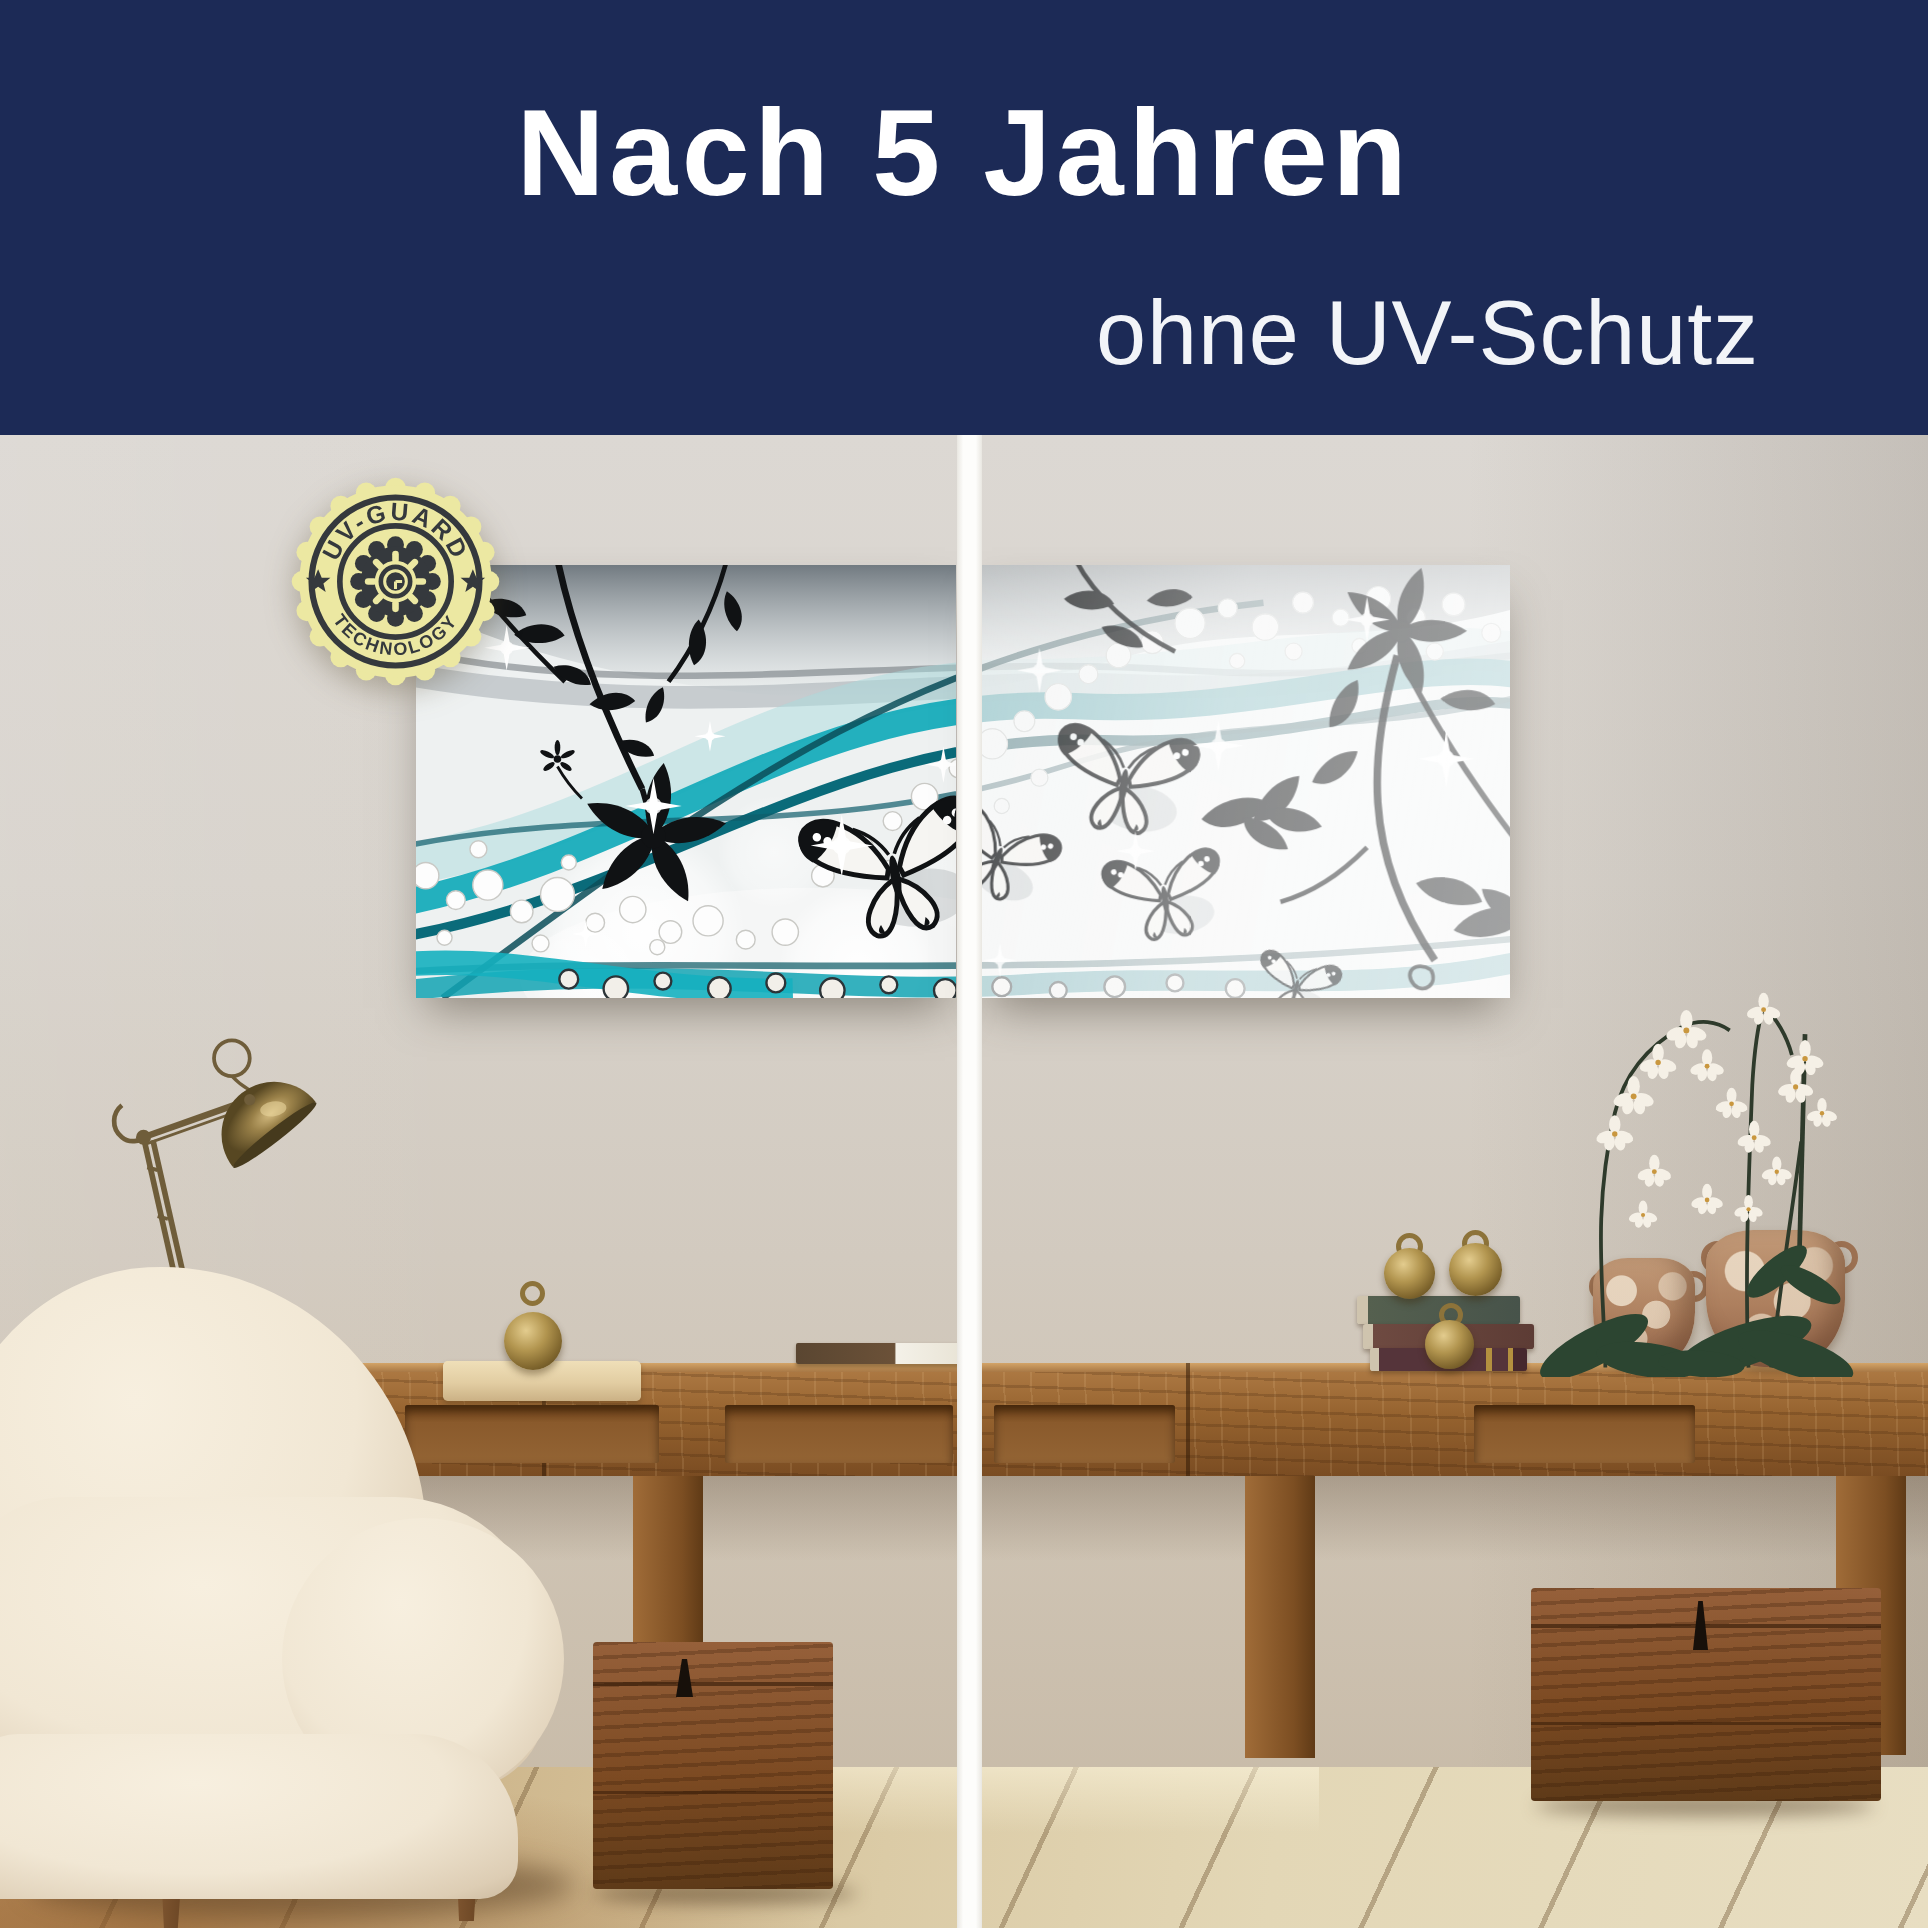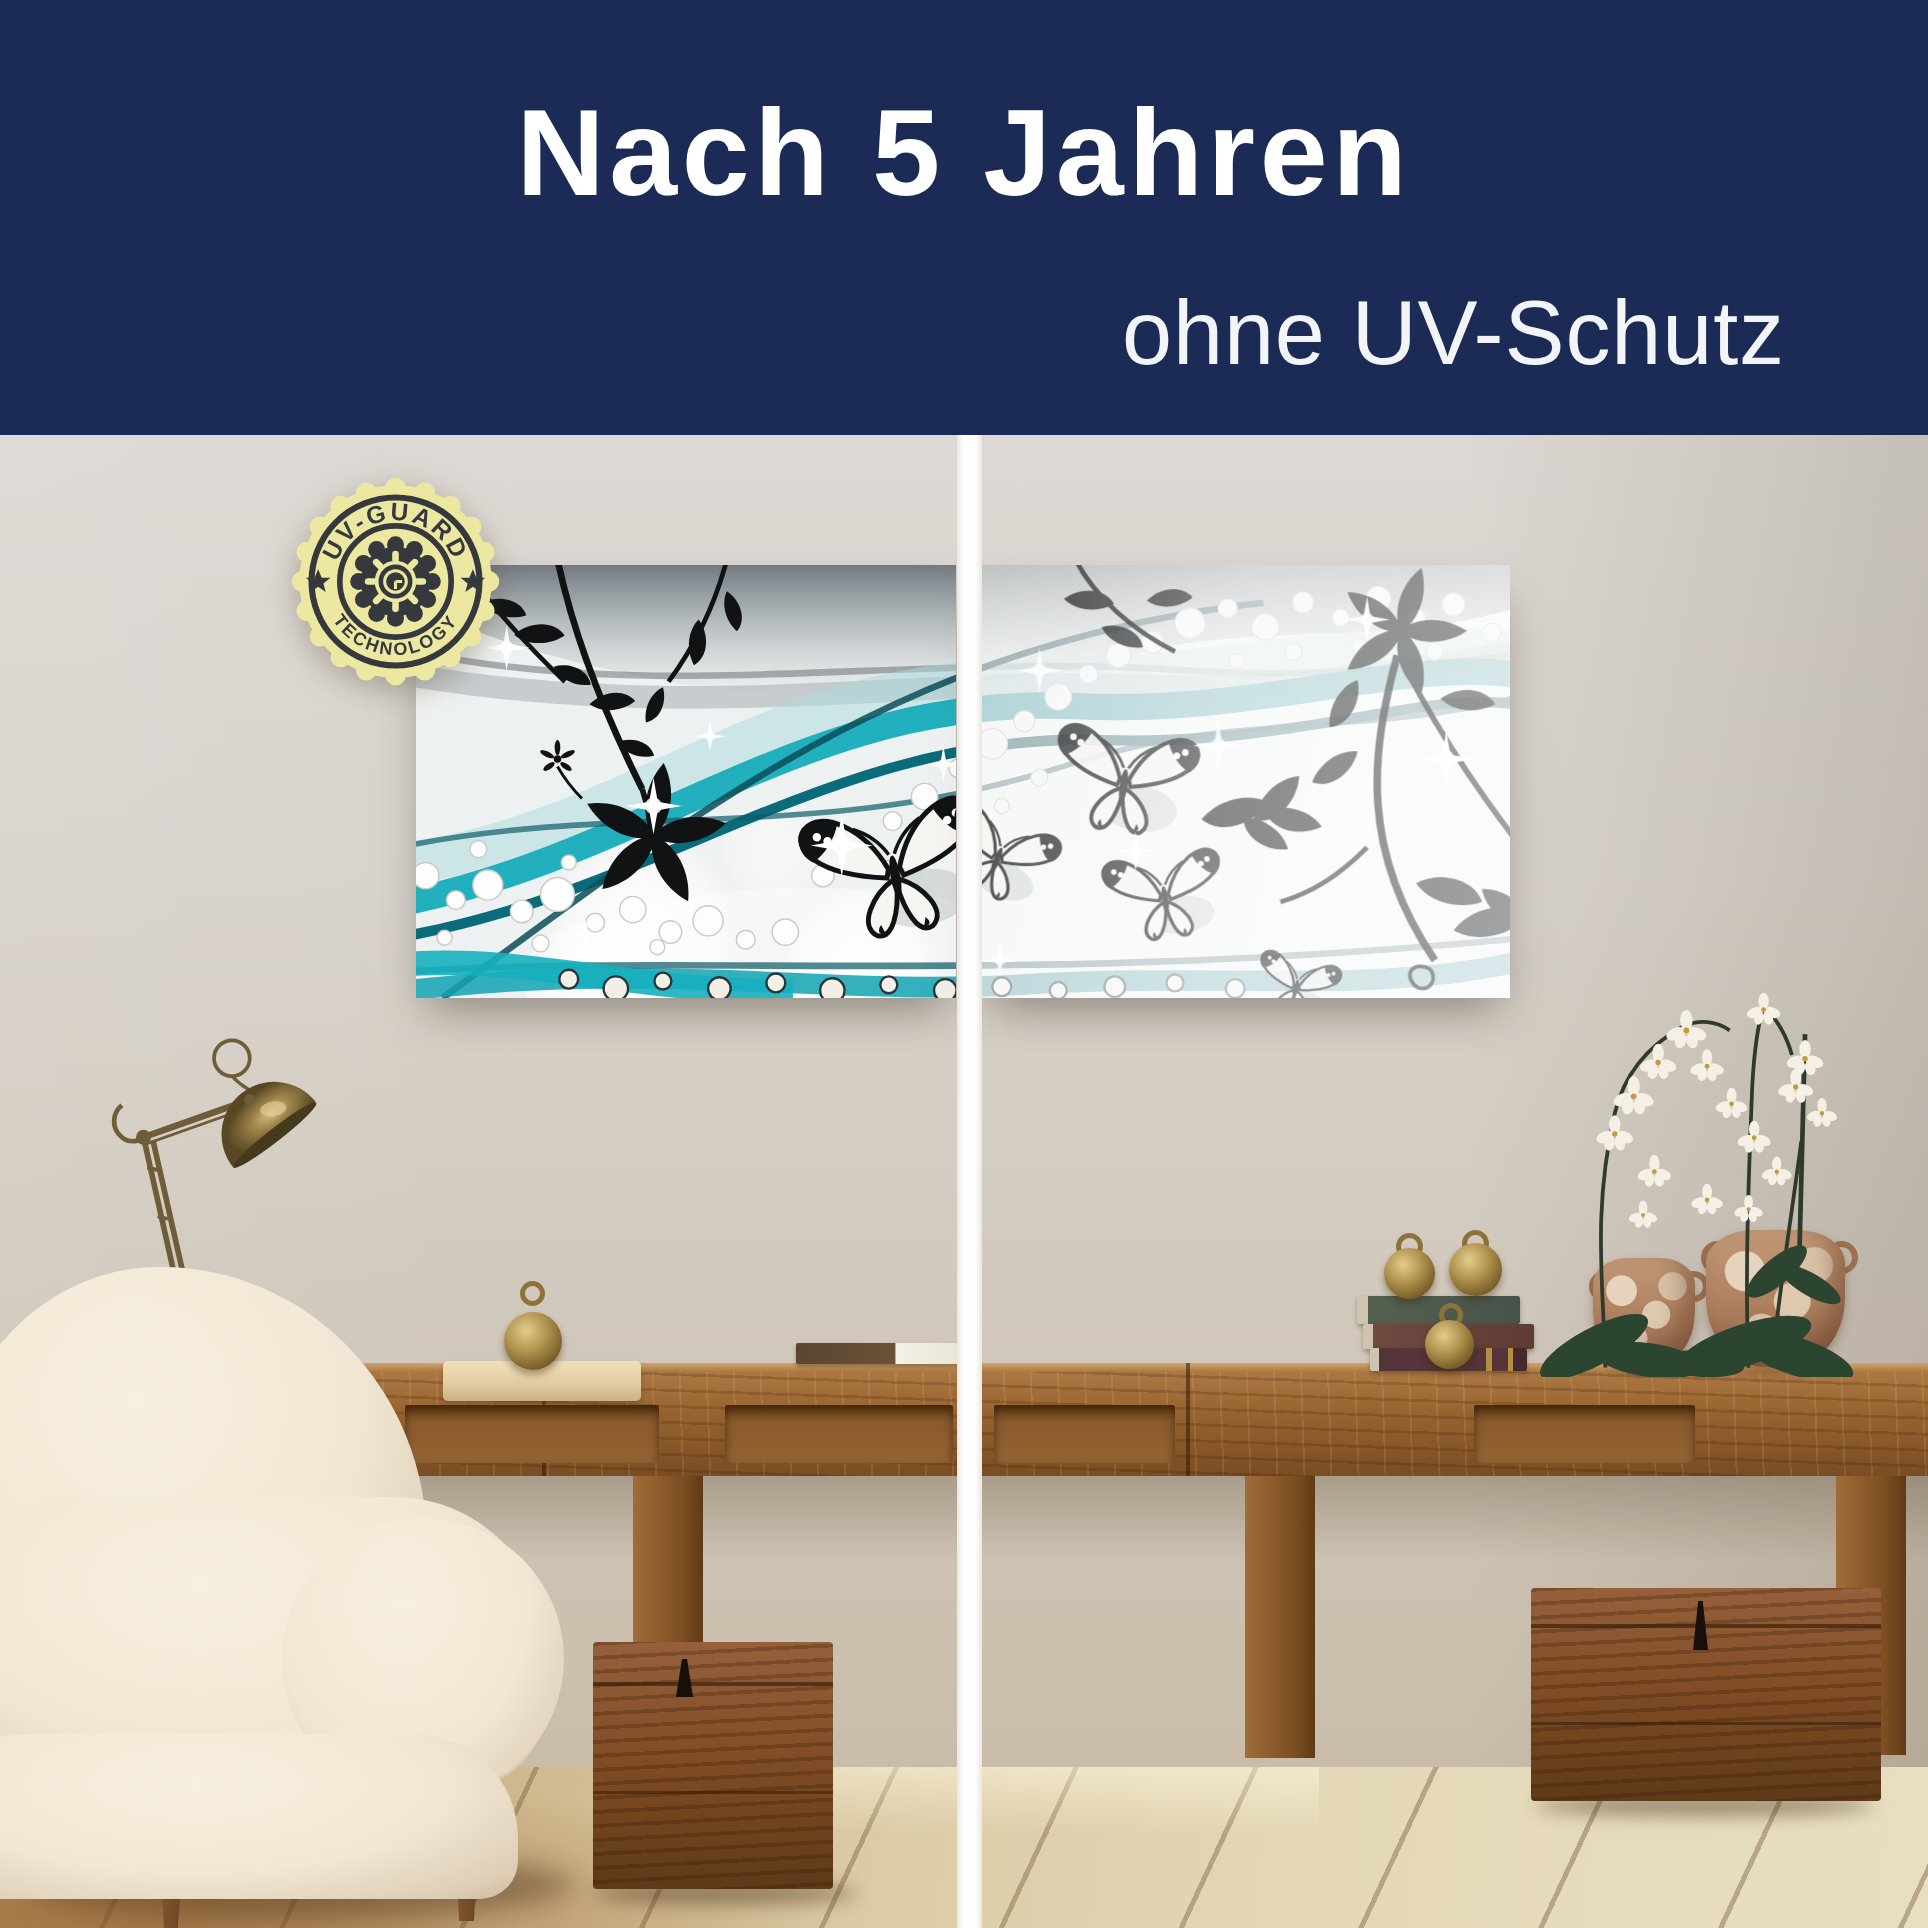--- a/index.html
+++ b/index.html
@@ -7,21 +7,21 @@
   .page{position:relative;width:1928px;height:1928px;overflow:hidden;background:#d5cfc7;text-decoration:underline;}
   .abs{position:absolute;}
 
   
   .header{position:absolute;left:0;top:0;width:1928px;height:435px;background:#1c2a56;z-index:40;}
   .header .title{position:absolute;left:0;top:90px;width:1928px;text-align:center;
     font-size:122px;line-height:126px;font-weight:bold;letter-spacing:4.7px;color:#ffffff;}
   .header .sublabel{position:absolute;top:286px;font-size:90px;line-height:94px;
     font-weight:normal;color:#f2f4f8;text-align:center;letter-spacing:0.9px;}
   .label-left{left:0;width:989px;}
-  .label-right{left:979px;width:949px;}
+  .label-right{left:953px;width:949px;}
 
   
   .photo{position:absolute;left:0;top:435px;width:1928px;height:1493px;overflow:hidden;}
   .wall{position:absolute;inset:0;
     background:linear-gradient(180deg,#dcd8d3 0%,#d8d3cc 30%,#d2cabf 55%,#cec3b3 74%,#c8bba8 92%,#c5b7a4 100%);}
   .wall-vignette{position:absolute;inset:0;
     background:linear-gradient(90deg,rgba(255,255,255,.06) 0%,rgba(255,255,255,0) 26%,rgba(255,255,255,0) 76%,rgba(92,80,66,.18) 100%);}
   .floor{position:absolute;left:0;top:1332px;width:1928px;height:161px;
     background:
       repeating-linear-gradient(115deg,rgba(255,255,255,0) 0 158px,rgba(118,92,58,.42) 158px 163px),

